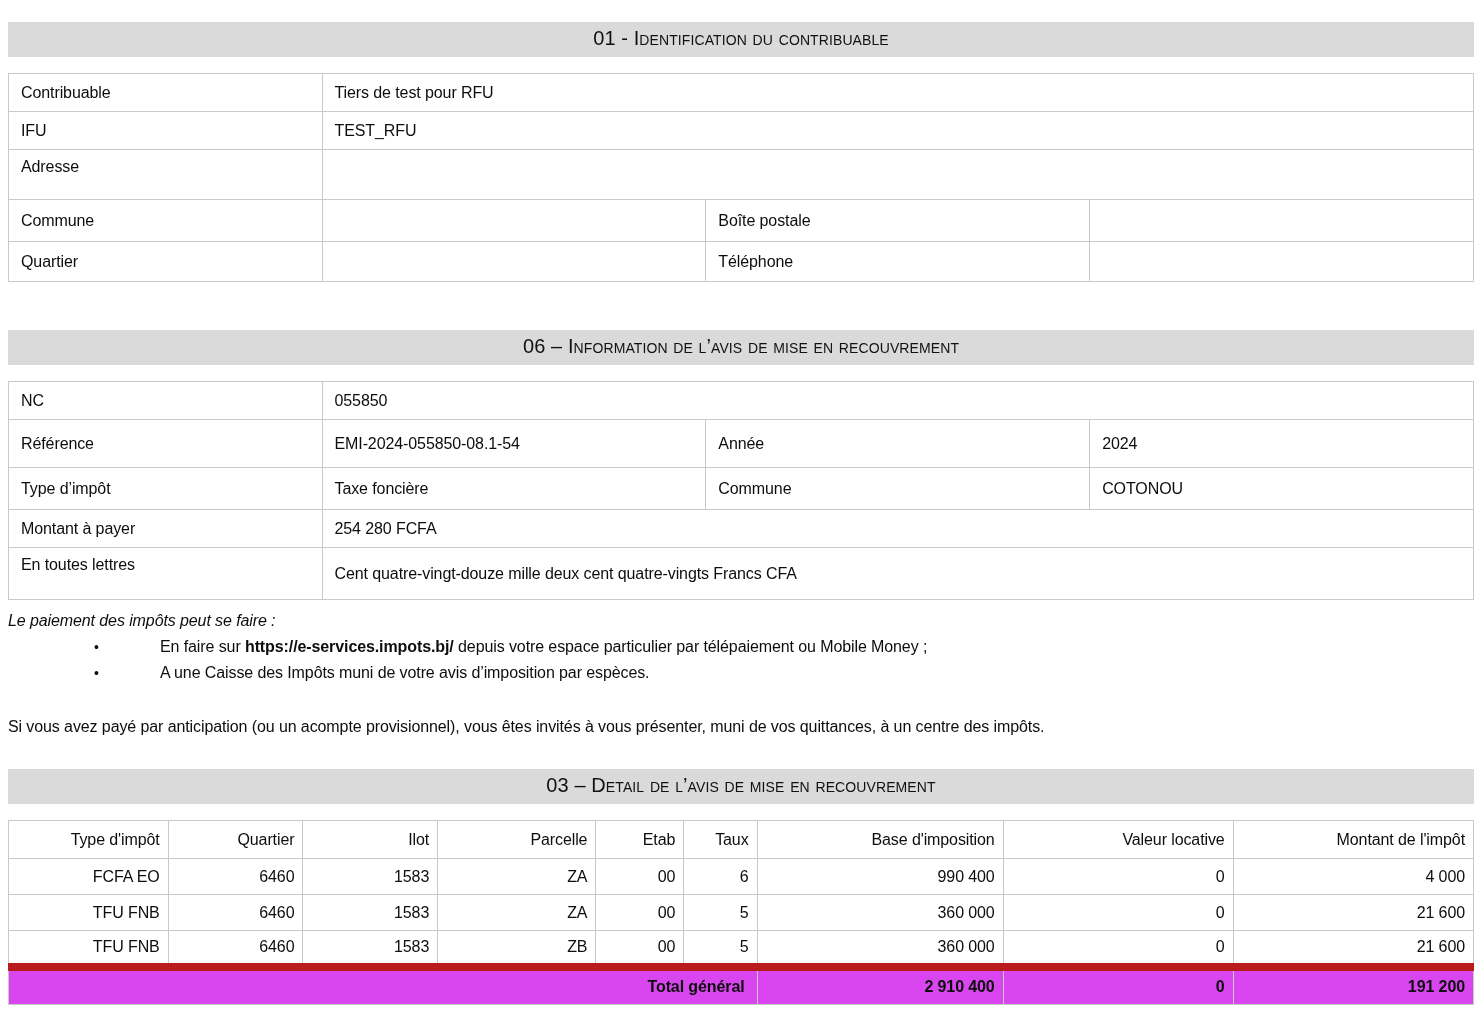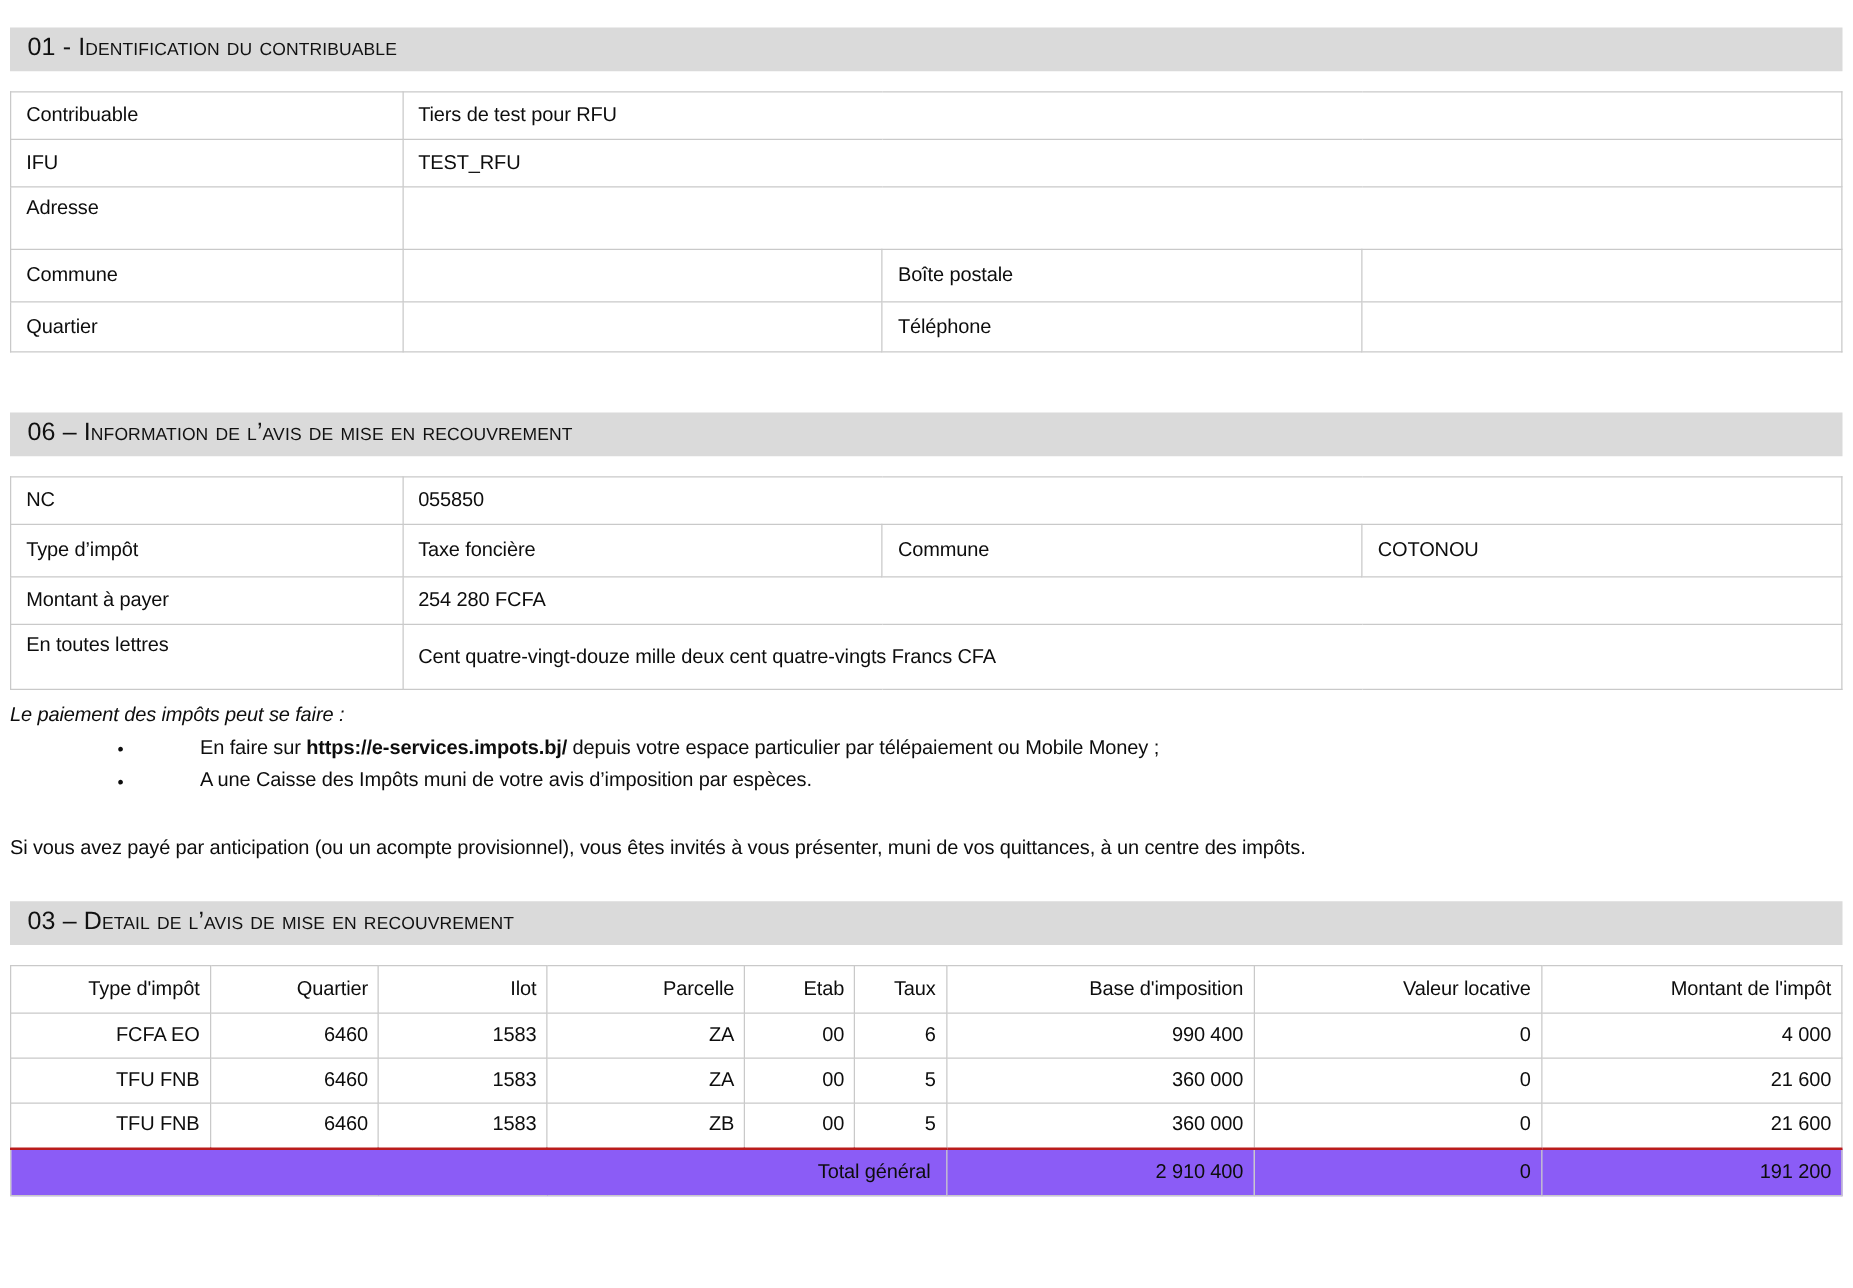--- a/index.html
+++ b/index.html
@@ -7,21 +7,21 @@
   body {
     width:1482px; height:1030px; overflow:hidden;
     font-family:"Liberation Sans","DejaVu Sans",sans-serif;
     color:#0d0d0d; font-size:16px; letter-spacing:-0.1px;
   }
   .page { padding:22px 8px 0 8px; }
 
   .sec-header {
     background:#dadada; color:#111;
     font-variant:small-caps; font-size:20px; letter-spacing:0.1px;
-    padding:5px 14px 7px 14px; margin-bottom:14px;
+    padding:5px 14px 7px 14px; margin-bottom:14px;text-align:center;
   }
   table { width:100%; border-collapse:collapse; table-layout:fixed;margin-top:16px; }
   td { border:1px solid #c9c9c9; padding:6px 12px; font-size:16px; vertical-align:middle; }
 
   
   .t-info .c1 { width:21.4%; }
   .t2 .c2 { width:40.9%; } .t2 .c3 { width:13.4%; } .t2 .c4 { width:24.3%; }
   .t1 .c2 { width:38.1%; } .t1 .c3 { width:16.2%; } .t1 .c4 { width:24.3%; }
   .r38 { height:38px; } .r40 { height:40px; } .r42 { height:42px; }
   .r46 { height:48px; } .r50 { height:50px; } .r52 { height:52px; }
@@ -35,21 +35,21 @@
   ul.paylist li .bullet { position:absolute; left:0; top:0; font-size:14px; }
   .url { font-weight:bold; }
   .note { margin-top:28px; margin-bottom:30px; line-height:25px; }
 
   
   .t3 td { text-align:right; padding:6px 8px; height:36px; }
   .t3 .hrow td { height:38px; }
   .t3 .c1 { width:10.9%; } .t3 .c2 { width:9.2%; } .t3 .c3 { width:9.2%; }
   .t3 .c4 { width:10.8%; } .t3 .c5 { width:6.0%; } .t3 .c6 { width:5.0%; }
   .t3 .c7 { width:16.8%; } .t3 .c8 { width:15.7%; } .t3 .c9 { width:16.4%; }
-  .t3 .total td { background:#8b5cf6; height:38px; border-top:2px solid #b91c1c; }
+  .t3 .total td { background:#d946ef; height:38px; border-top:8px solid #b91c1c;font-weight:bold; }
   .t3 .total .tl { text-align:right; padding-right:12px; }
 </style>
 </head>
 <body>
 
 <div class="page">
 
   <section>
     <div class="sec-header">01 - Identification du contribuable</div>
     <table class="t-info t1">
@@ -84,20 +84,26 @@
 
   <div class="gap48"></div>
 
   <section>
     <div class="sec-header">06 – Information de l’avis de mise en recouvrement</div>
     <table class="t-info t2">
       <tbody>
           <tr class="r38">
         <td class="c1">NC</td>
         <td colspan="3">055850</td>
+      </tr>
+      <tr class="r46">
+        <td class="c1">Référence</td>
+        <td class="c2">EMI-2024-055850-08.1-54</td>
+        <td class="c3">Année</td>
+        <td class="c4">2024</td>
       </tr>
       <tr class="r42">
         <td class="c1">Type d’impôt</td>
         <td class="c2">Taxe foncière</td>
         <td class="c3">Commune</td>
         <td class="c4">COTONOU</td>
       </tr>
       <tr class="r38">
         <td class="c1">Montant à payer</td>
         <td colspan="3">254 280 FCFA</td>

